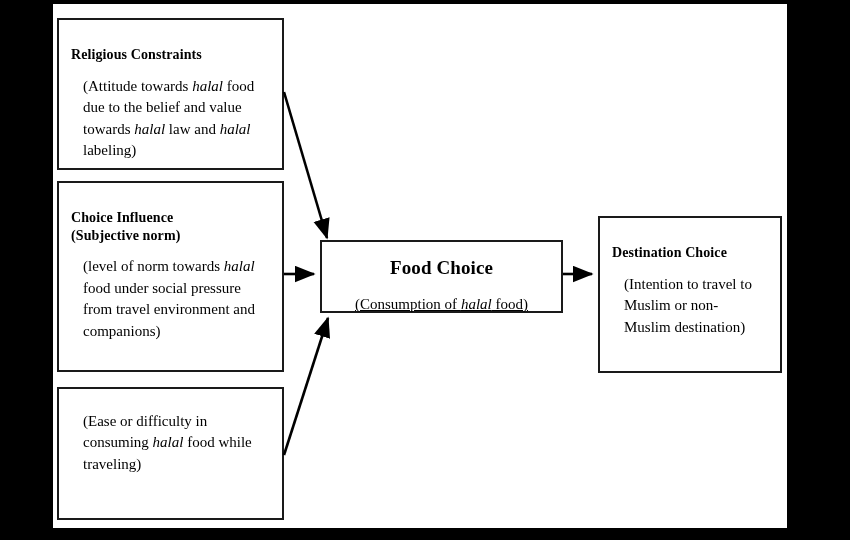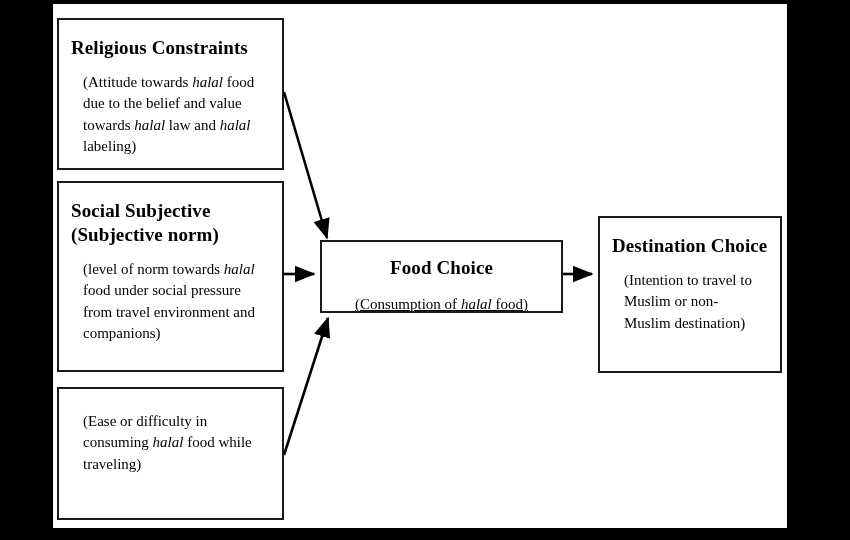--- a/index.html
+++ b/index.html
@@ -29,24 +29,24 @@
     box-sizing: border-box;
     background: #ffffff;
     border: 2px solid #1a1a1a;
     padding: 0;
   }
   .box-inner {
     padding: 10px 12px 8px 12px;
   }
   .title {
     font-weight: bold;
-    font-size: 19px;
+    font-size: 14px;
     line-height: 1.26;
     color: #000000;
-    margin: 6px 0 12px 0;
+    margin: 16px 0 12px 0;
     letter-spacing: 0.1px;
   }
   .body-text {
     font-size: 15px;
     line-height: 1.43;
     color: #000000;
     margin: 12px;
   }
   .body-text i, .title i { font-style: italic; }
 
@@ -89,21 +89,21 @@
     <div class="box" id="box-religious">
       <div class="box-inner">
         <div class="title">Religious Constraints</div>
         <div class="body-text">(Attitude towards <i>halal</i> food due to the belief and value towards <i>halal</i> law and <i>halal</i> labeling)</div>
       </div>
     </div>
 
     <div class="box" id="box-social">
       <div class="box-inner">
         <div class="title">
-          <div>Social Subjective</div>
+          <div>Choice Influence</div>
           <div>(Subjective norm)</div>
         </div>
         <div class="body-text">(level of norm towards <i>halal</i> food under social pressure from travel environment and companions)</div>
       </div>
     </div>
 
     <div class="box" id="box-perceived">
       <div class="box-inner">
         <div class="body-text">(Ease or difficulty in consuming <i>halal</i> food while traveling)</div>
       </div>

